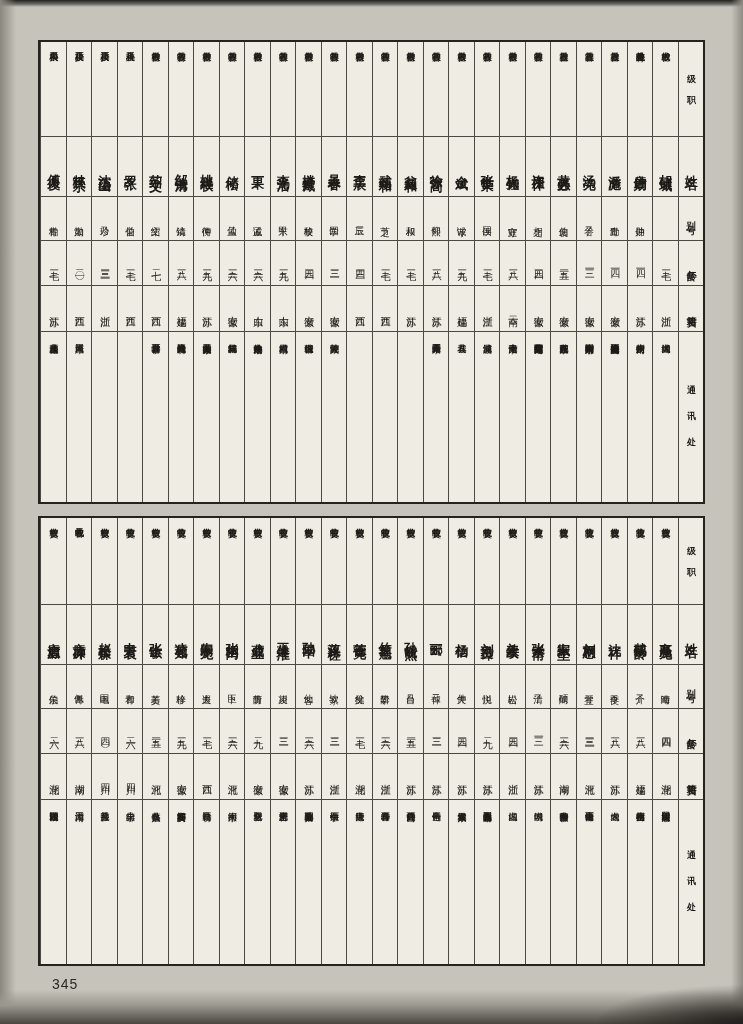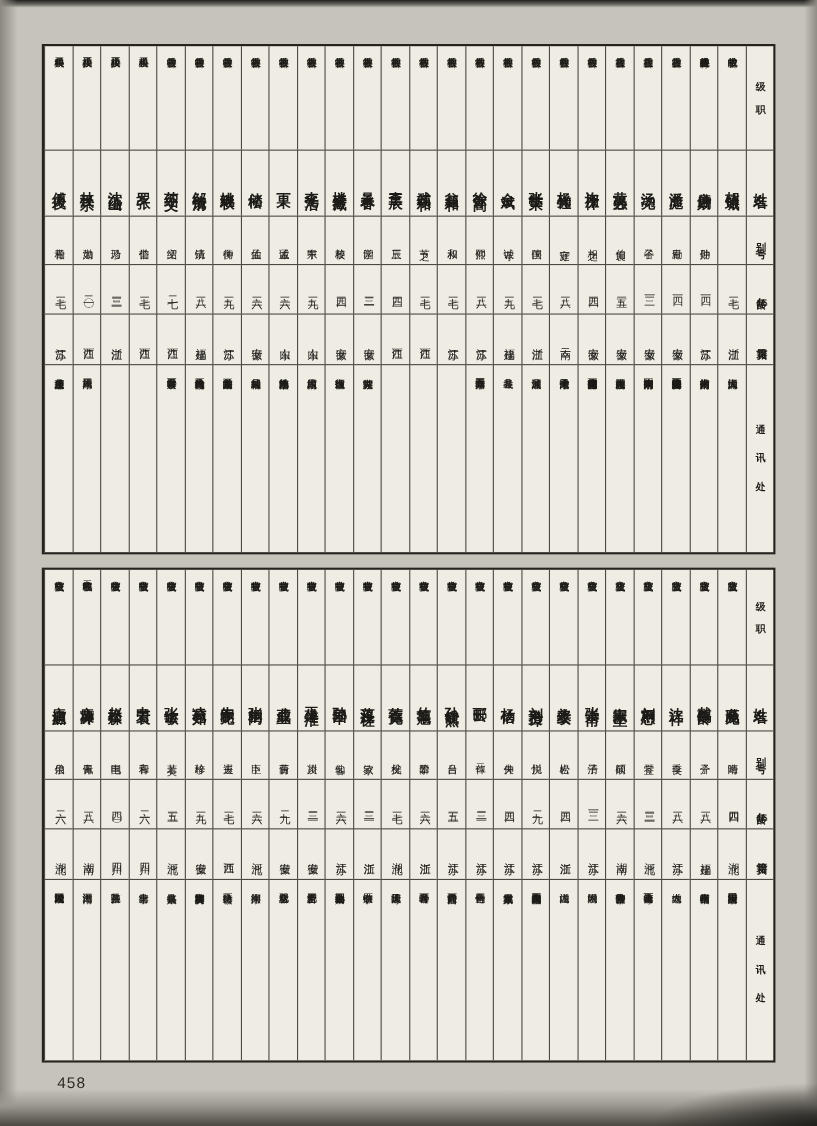--- a/index.html
+++ b/index.html
@@ -1186,20 +1186,20 @@
     </div>
     <div class="cell cell-prov">
       <span class="vtext">湖北</span>
     </div>
     <div class="cell cell-addr">
       <span class="vtext">江陵城内聚珍园转</span>
     </div>
   </div>
 </div>
 
-  <div class="page-number">458</div>
+  <div class="page-number">345</div>
 
   <div class="edge-top"></div>
   <div class="edge-left"></div>
   <div class="edge-right"></div>
   <div class="edge-bottom"></div>
   <div class="corner-shadow"></div>
 </div>
 
 </body></html>

